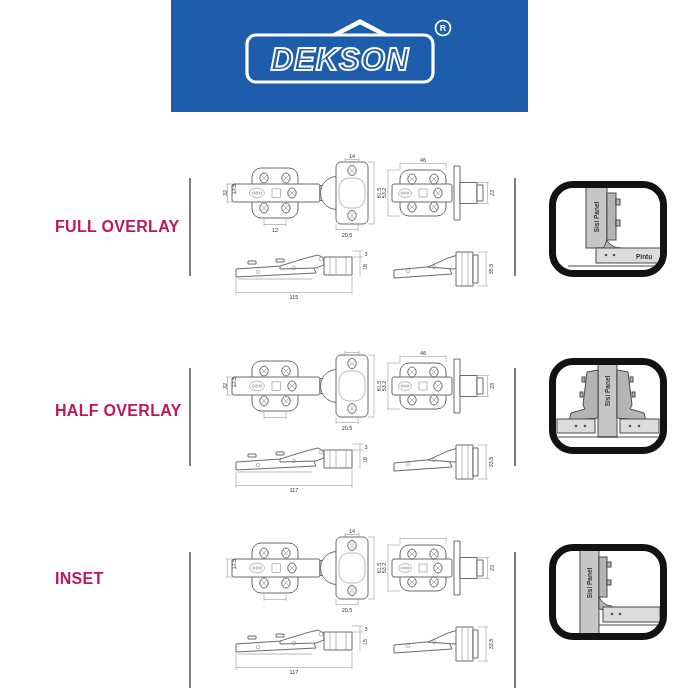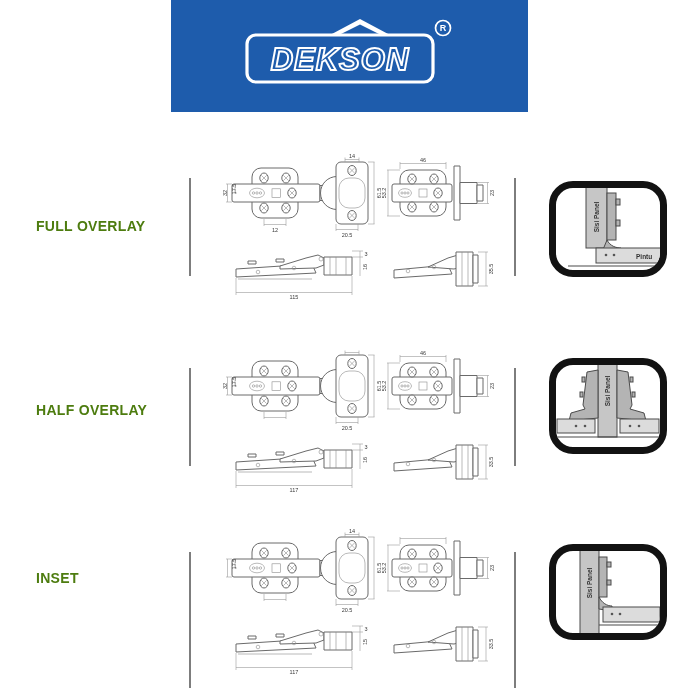--- a/index.html
+++ b/index.html
@@ -3,21 +3,21 @@
 <meta charset="utf-8">
 <style>
   html,body{margin:0;padding:0;}
   body{
     width:700px;height:700px;position:relative;background:#ffffff;
     font-family:"Liberation Sans", sans-serif;overflow:hidden;
   }
   .banner{position:absolute;left:171px;top:0;width:357px;height:112px;background:#1e5cac;}
   .banner svg{position:absolute;left:73px;top:18px;overflow:visible;}
   .row{position:absolute;left:0;width:700px;}
-  .row-label{position:absolute;left:36px;font-size:14px;font-weight:bold;color:#4d7c0f;letter-spacing:.3px;white-space:nowrap;}
+  .row-label{position:absolute;left:55px;font-size:16px;font-weight:bold;color:#be185d;letter-spacing:.3px;white-space:nowrap;}
   .vdiv{position:absolute;width:2px;background:#7d7d7d;}
   .drawing{position:absolute;left:222px;width:292px;height:152px;overflow:visible;}
   .iconbox{position:absolute;left:549px;width:118px;height:96px;border:7px solid #121212;border-radius:24px;background:#fff;box-sizing:border-box;overflow:hidden;}
   .iconbox svg{display:block;width:104px;height:82px;}
   .ol{stroke:#6a6a6a;fill:#ffffff;stroke-width:1;stroke-linejoin:round;}
   .th{stroke:#8c8c8c;fill:none;stroke-width:.6;}
   .dim{stroke:#9a9a9a;fill:none;stroke-width:.6;}
   .dt{font-size:5.5px;fill:#3a3a3a;}
   .it{font-size:6.5px;font-weight:bold;fill:#333;}
   .ip{fill:#c6c6c6;stroke:#4a4a4a;stroke-width:1;}

